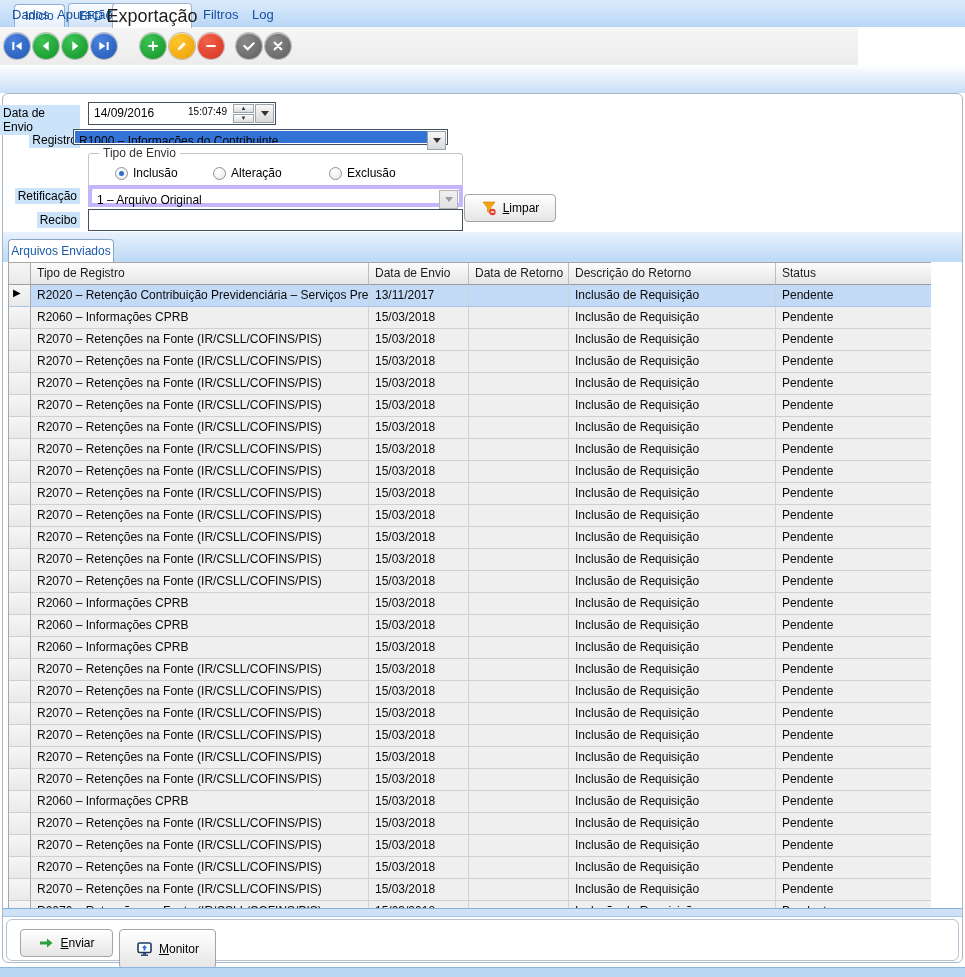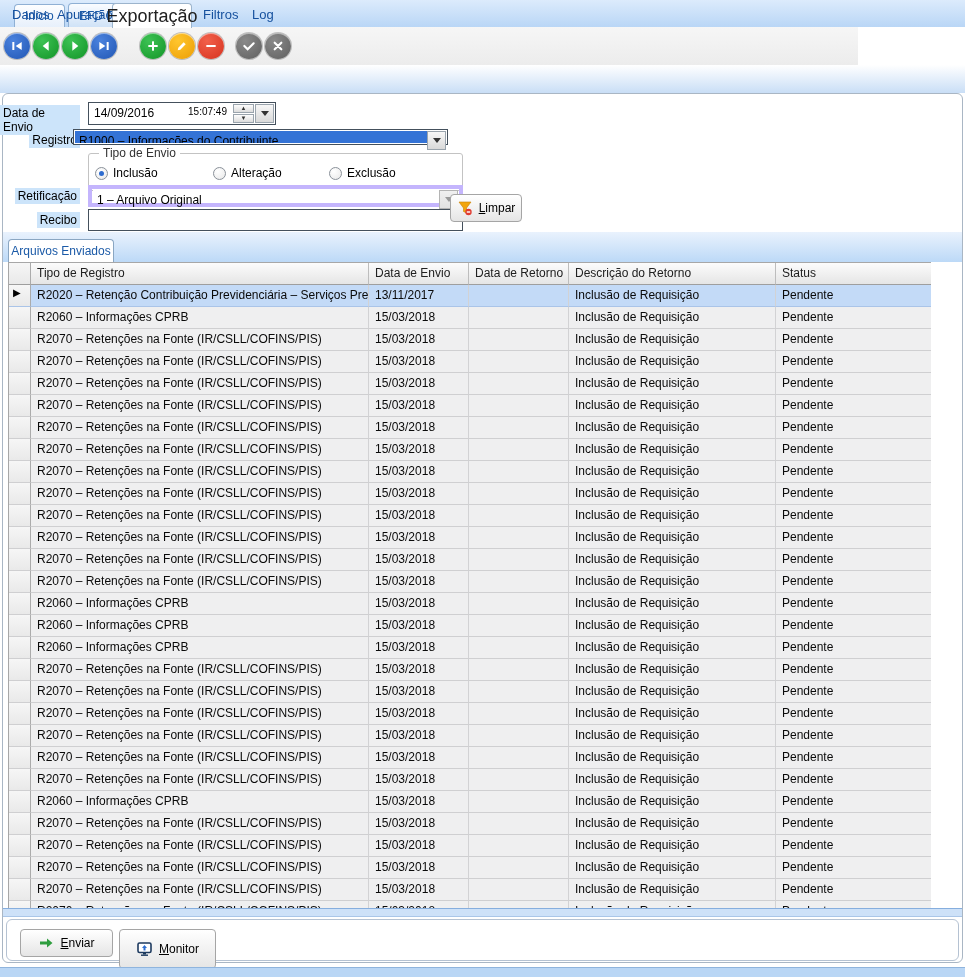--- a/index.html
+++ b/index.html
@@ -60,21 +60,21 @@
   .groupbox { left:88px; top:153px; width:375px; height:38px; border:1px solid #c3c3c3; border-radius:3px; }
   .gb-legend { position:absolute; left:10px; top:-8px; background:#fff; padding:0 4px; font-size:12px; color:#333; }
   .radio-opt { position:absolute; top:12px; display:flex; align-items:center; gap:5px; font-size:12px; color:#000; }
   .radio { width:13px; height:13px; border-radius:50%; border:1px solid #8a9199; background:radial-gradient(circle at 35% 30%, #ffffff, #e8e8e8); position:relative; }
   .radio.checked::after { content:""; position:absolute; left:3px; top:3px; width:5px; height:5px; border-radius:50%; background:#2d6bcf; }
 
   .edit { left:88px; top:209px; width:375px; height:22px; }
 
   .btn { background:linear-gradient(#ffffff,#e5e5e5); border:1px solid #a5a5a5; border-radius:4px; display:flex; align-items:center;
          justify-content:center; gap:6px; font-size:12px; color:#000; }
-  .limpar-btn { left:450px; top:194px; width:72px; height:28px; }
+  .limpar-btn { left:464px; top:194px; width:92px; height:28px; }
   .u { text-decoration:underline; }
 
   
   .grid-strip { left:3px; top:232px; width:959px; height:30px; background:linear-gradient(#e9f2fd,#bcd9f7); }
   .grid-tab { left:8px; top:239px; width:106px; height:23px; background:#fff; border:1px solid #8aa6c2; border-bottom:none; border-radius:4px 4px 0 0;
               color:#1b5aa7; font-size:12px; display:flex; align-items:center; justify-content:center;text-align:right; }
 
   
   .table { left:8px; top:262px; width:923px; height:646px; background:#fff; border-left:1px solid #a7a7a7; border-top:1px solid #a7a7a7; overflow:hidden; }
   .thead { display:flex; height:22px; }
@@ -196,21 +196,21 @@
     </div>
   <div class="abs combo field-border">
     <div class="sel">R1000 – Informações do Contribuinte</div>
     <div class="dd-btn">
         <span class="dd-arrow"></span>
       </div>
   </div>
 
   <div class="abs groupbox">
     <span class="gb-legend">Tipo de Envio</span>
-    <div class="radio-opt" style="left:6px;">
+    <div class="radio-opt" style="left:26px;">
       <span class="radio checked"></span>
       <span>Inclusão</span>
     </div>
     <div class="radio-opt" style="left:124px;">
       <span class="radio"></span>
       <span>Alteração</span>
     </div>
     <div class="radio-opt" style="left:240px;">
       <span class="radio"></span>
       <span>Exclusão</span>

